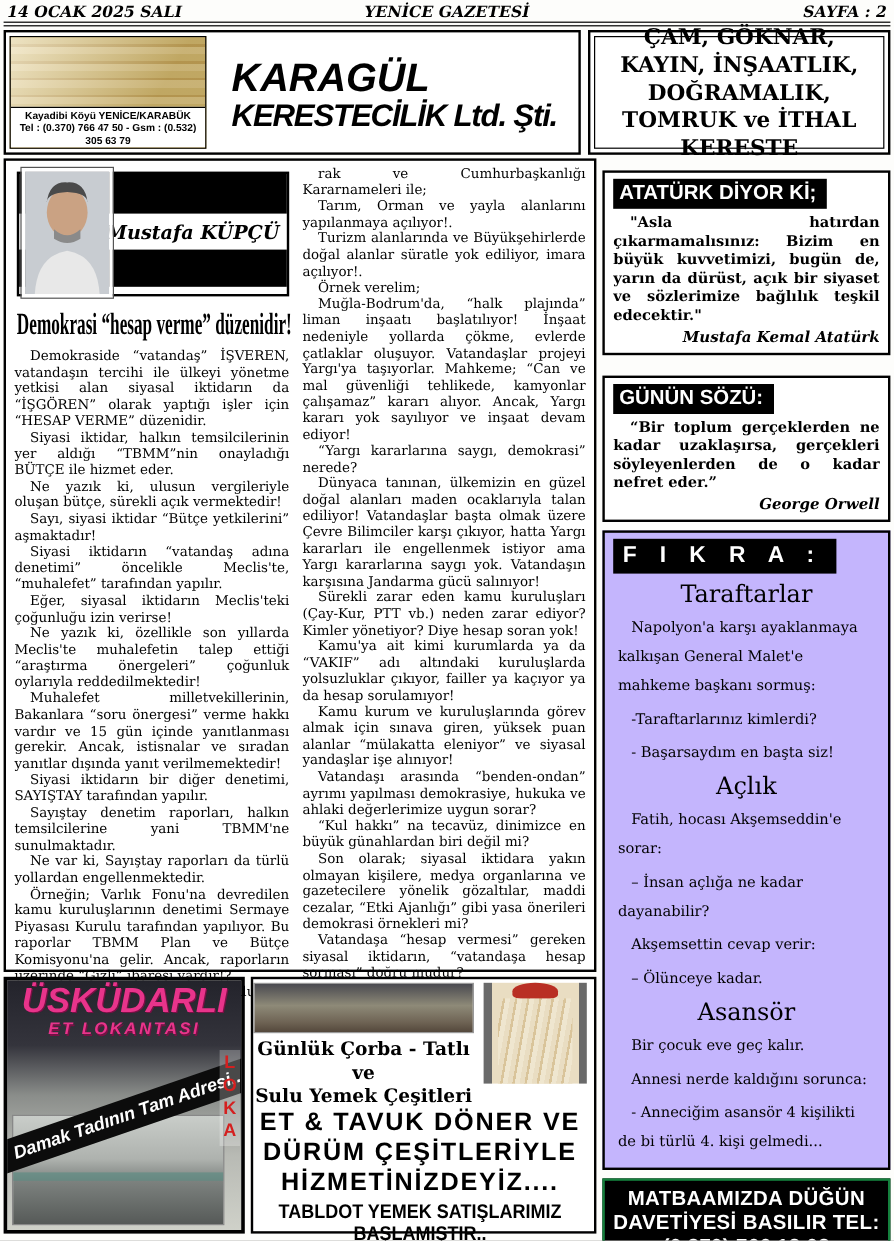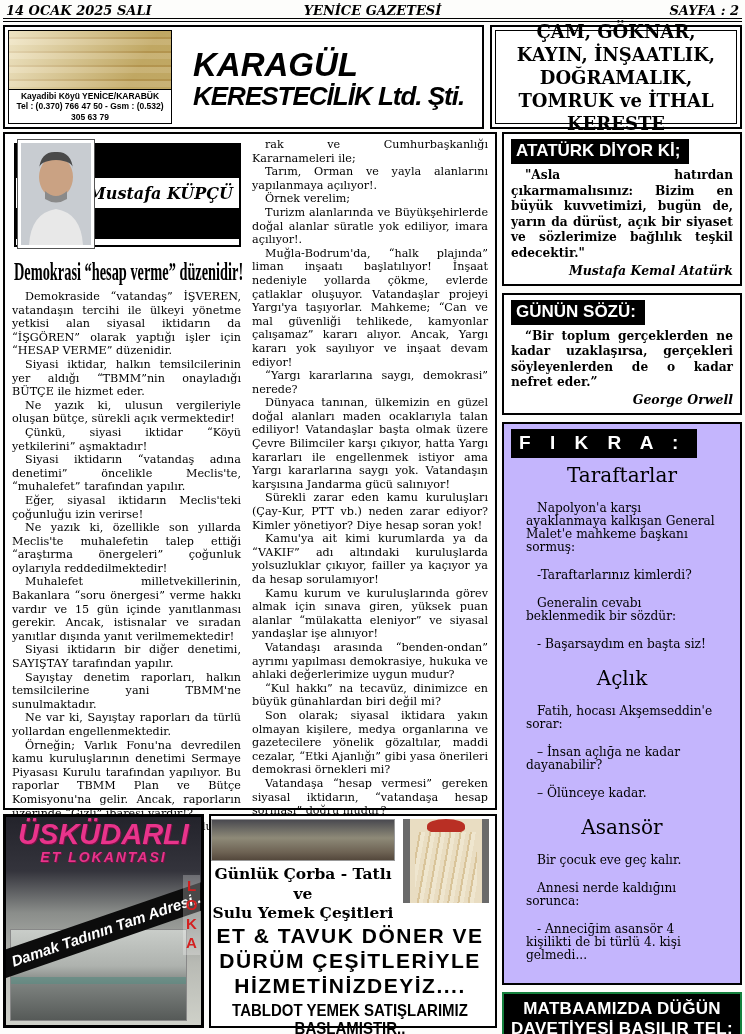--- a/index.html
+++ b/index.html
@@ -46,31 +46,31 @@
   .ab-bars { position: absolute; left: 2px; right: 0; top: 3px; bottom: 5px; border: 2px solid #000; background:#fff; }
   .ab-top { height: 33px; background: #000; }
   .ab-name { height: 30px; display: flex; align-items: center; justify-content: flex-end; padding-right: 6px;
     font-family: "DejaVu Serif", serif; font-weight: bold; font-style: italic; font-size: 16px; }
   .ab-bottom { height: 31px; background: #000; }
   .author-photo { position: absolute; left: 6px; top: 0; width: 76px; height: 108px;
     border: 3px solid #fff; outline: 1px solid #555; background: linear-gradient(180deg, #cfd3d8 0%, #b9bdc2 60%, #9fa3a8 100%); z-index: 2; overflow:hidden; }
   .headline { font-family: "Liberation Serif", serif; font-weight: bold; font-size: 20.5px;
     transform: scaleX(0.70) scaleY(1.25); transform-origin: left center; white-space: nowrap; margin: 8px 0 7px 2px; }
   
-  .qbox { border: 2px solid #000; padding: 5px 7px 6px 7px; background:#fff; }
+  .qbox { border: 2px solid #000; padding: 5px 7px 6px 7px; background:#fff;margin-top:10px; }
   .black-title { display: inline-block; background: #000; color: #fff; font-family: "Liberation Sans", sans-serif;
     font-weight: bold; font-size: 17px; padding: 2px 9px 3px 5px; margin-bottom: 4px; }
   .quote { font-family: "DejaVu Serif", serif; font-weight: bold; font-size: 12.2px; line-height: 15.6px;
     text-align: justify; text-indent: 14px; }
   .attrib { text-align: right; font-weight: bold; font-style: italic; font-size: 12.5px; margin-top: 1px; }
   .fikra-box { border: 2px solid #000; padding: 4px 7px 6px 7px; background:#c4b5fd; }
   .fikra-title { display: inline-block; background: #000; color: #fff; font-family: "Liberation Sans", sans-serif;
     font-weight: bold; font-size: 19px; letter-spacing: 7px; padding: 3px 12px 4px 8px; margin: 1px 0 2px 0; }
   .story-title { text-align: center; font-family: "DejaVu Serif", serif; font-weight: normal; font-size: 20px; margin: 3px 0 1px 0; }
-  .story-lines p { font-size: 12.2px; line-height: 13px; text-indent: 11px; margin: 15px; }
+  .story-lines p { font-size: 12.2px; line-height: 24px; text-indent: 11px; margin: 4px; }
   .banner { background: #000; color: #fff; border: 2px solid #15803d; text-align: center;
     font-family: "Liberation Sans", sans-serif; font-weight: bold; font-size: 17px; padding: 5px 1px; letter-spacing: 0.3px; }
   
   .masthead { border: 2px solid #000; flex: 1; padding: 2px 5px 2px 5px; display: flex; flex-direction: column; background:#fff; overflow:hidden; }
   .mast-name { text-align: center; font-family: "DejaVu Serif", serif; font-weight: bold; font-style: italic;
     font-size: 43px; line-height: 46px; letter-spacing: 5px; }
   .mast-sub { text-align: center; font-weight: bold; font-size: 10px; line-height: 13px; }
   .mast-founded { text-align: center; font-family: "Liberation Sans", sans-serif; font-weight: bold; font-size: 8.6px;
     border: 1px solid #000; margin: 2px 8px; padding: 1px 0; }
   .inforow { display: flex; }
@@ -158,45 +158,45 @@
               <div class="ab-top"></div>
               <div class="ab-name">Mustafa KÜPÇÜ</div>
               <div class="ab-bottom"></div>
             </div>
           </div>
           <h1 class="headline">Demokrasi “hesap verme” düzenidir!</h1>
           <div class="paras">
               <p class="para">Demokraside “vatandaş” İŞVEREN, vatandaşın tercihi ile ülkeyi yönetme yetkisi alan siyasal iktidarın da “İŞGÖREN” olarak yaptığı işler için “HESAP VERME” düzenidir.</p>
               <p class="para">Siyasi iktidar, halkın temsilcilerinin yer aldığı “TBMM”nin onayladığı BÜTÇE ile hizmet eder.</p>
               <p class="para">Ne yazık ki, ulusun vergileriyle oluşan bütçe, sürekli açık vermektedir!</p>
-              <p class="para">Çünkü, siyasi iktidar “Köyü yetkilerini” aşmaktadır!</p>
+              <p class="para">Sayı, siyasi iktidar “Bütçe yetkilerini” aşmaktadır!</p>
               <p class="para">Siyasi iktidarın “vatandaş adına denetimi” öncelikle Meclis'te, “muhalefet” tarafından yapılır.</p>
               <p class="para">Eğer, siyasal iktidarın Meclis'teki çoğunluğu izin verirse!</p>
               <p class="para">Ne yazık ki, özellikle son yıllarda Meclis'te muhalefetin talep ettiği “araştırma önergeleri” çoğunluk oylarıyla reddedilmektedir!</p>
               <p class="para">Muhalefet milletvekillerinin, Bakanlara “soru önergesi” verme hakkı vardır ve 15 gün içinde yanıtlanması gerekir. Ancak, istisnalar ve sıradan yanıtlar dışında yanıt verilmemektedir!</p>
               <p class="para">Siyasi iktidarın bir diğer denetimi, SAYIŞTAY tarafından yapılır.</p>
               <p class="para">Sayıştay denetim raporları, halkın temsilcilerine yani TBMM'ne sunulmaktadır.</p>
               <p class="para">Ne var ki, Sayıştay raporları da türlü yollardan engellenmektedir.</p>
               <p class="para">Örneğin; Varlık Fonu'na devredilen kamu kuruluşlarının denetimi Sermaye Piyasası Kurulu tarafından yapılıyor. Bu raporlar TBMM Plan ve Bütçe Komisyonu'na gelir. Ancak, raporların üzerinde “Gizli” ibaresi vardır!?</p>
               <p class="para">Siyasi iktidar, Meclis çoğunluğuna dayana-</p>
             </div>
         </div>
         <div class="colB">
           <div class="paras">
               <p class="para">rak ve Cumhurbaşkanlığı Kararnameleri ile;</p>
               <p class="para">Tarım, Orman ve yayla alanlarını yapılanmaya açılıyor!.</p>
+              <p class="para">Turizm alanlarında ve Büyükşehirlerde doğal alanlar süratle yok ediliyor, imara açılıyor!.</p>
               <p class="para">Örnek verelim;</p>
-              <p class="para">Turizm alanlarında ve Büyükşehirlerde doğal alanlar süratle yok ediliyor, imara açılıyor!.</p>
               <p class="para">Muğla-Bodrum'da, “halk plajında” liman inşaatı başlatılıyor! İnşaat nedeniyle yollarda çökme, evlerde çatlaklar oluşuyor. Vatandaşlar projeyi Yargı'ya taşıyorlar. Mahkeme; “Can ve mal güvenliği tehlikede, kamyonlar çalışamaz” kararı alıyor. Ancak, Yargı kararı yok sayılıyor ve inşaat devam ediyor!</p>
               <p class="para">“Yargı kararlarına saygı, demokrasi” nerede?</p>
               <p class="para">Dünyaca tanınan, ülkemizin en güzel doğal alanları maden ocaklarıyla talan ediliyor! Vatandaşlar başta olmak üzere Çevre Bilimciler karşı çıkıyor, hatta Yargı kararları ile engellenmek istiyor ama Yargı kararlarına saygı yok. Vatandaşın karşısına Jandarma gücü salınıyor!</p>
               <p class="para">Sürekli zarar eden kamu kuruluşları (Çay-Kur, PTT vb.) neden zarar ediyor? Kimler yönetiyor? Diye hesap soran yok!</p>
               <p class="para">Kamu'ya ait kimi kurumlarda ya da “VAKIF” adı altındaki kuruluşlarda yolsuzluklar çıkıyor, failler ya kaçıyor ya da hesap sorulamıyor!</p>
               <p class="para">Kamu kurum ve kuruluşlarında görev almak için sınava giren, yüksek puan alanlar “mülakatta eleniyor” ve siyasal yandaşlar işe alınıyor!</p>
-              <p class="para">Vatandaşı arasında “benden-ondan” ayrımı yapılması demokrasiye, hukuka ve ahlaki değerlerimize uygun mudur?</p>
+              <p class="para">Vatandaşı arasında “benden-ondan” ayrımı yapılması demokrasiye, hukuka ve ahlaki değerlerimize uygun sorar?</p>
               <p class="para">“Kul hakkı” na tecavüz, dinimizce en büyük günahlardan biri değil mi?</p>
               <p class="para">Son olarak; siyasal iktidara yakın olmayan kişilere, medya organlarına ve gazetecilere yönelik gözaltılar, maddi cezalar, “Etki Ajanlığı” gibi yasa önerileri demokrasi örnekleri mi?</p>
               <p class="para">Vatandaşa “hesap vermesi” gereken siyasal iktidarın, “vatandaşa hesap sorması” doğru mudur?</p>
               <p class="para">Bu ülkede, demokrasi değerlerine uygun ve “hoşgörü” ile yaşamak çok mu zor?</p>
             </div>
         </div>
       </article>
 
       <div class="adsrow">
         <div class="uskudarli">
@@ -243,27 +243,27 @@
         <p class="quote">“Bir toplum gerçeklerden ne kadar uzaklaşırsa, gerçekleri söyleyenlerden de o kadar nefret eder.”</p>
         <div class="attrib">George Orwell</div>
       </section>
 
       <section class="fikra-box">
         <div class="fikra-title">F I K R A :</div>
         <h3 class="story-title">Taraftarlar</h3>
         <div class="story-lines">
             <p>Napolyon'a karşı ayaklanmaya kalkışan General Malet'e mahkeme başkanı sormuş:</p>
             <p>-Taraftarlarınız kimlerdi?</p>
-            <p>Generalin cevabı beklenmedik bir sözdür:</p>
             <p>- Başarsaydım en başta siz!</p>
           </div>
         <h3 class="story-title">Açlık</h3>
         <div class="story-lines">
             <p>Fatih, hocası Akşemseddin'e sorar:</p>
             <p>– İnsan açlığa ne kadar dayanabilir?</p>
+            <p>Akşemsettin cevap verir:</p>
             <p>– Ölünceye kadar.</p>
           </div>
         <h3 class="story-title">Asansör</h3>
         <div class="story-lines">
             <p>Bir çocuk eve geç kalır.</p>
             <p>Annesi nerde kaldığını sorunca:</p>
             <p>- Anneciğim asansör 4 kişilikti de bi türlü 4. kişi gelmedi...</p>
           </div>
       </section>
 

